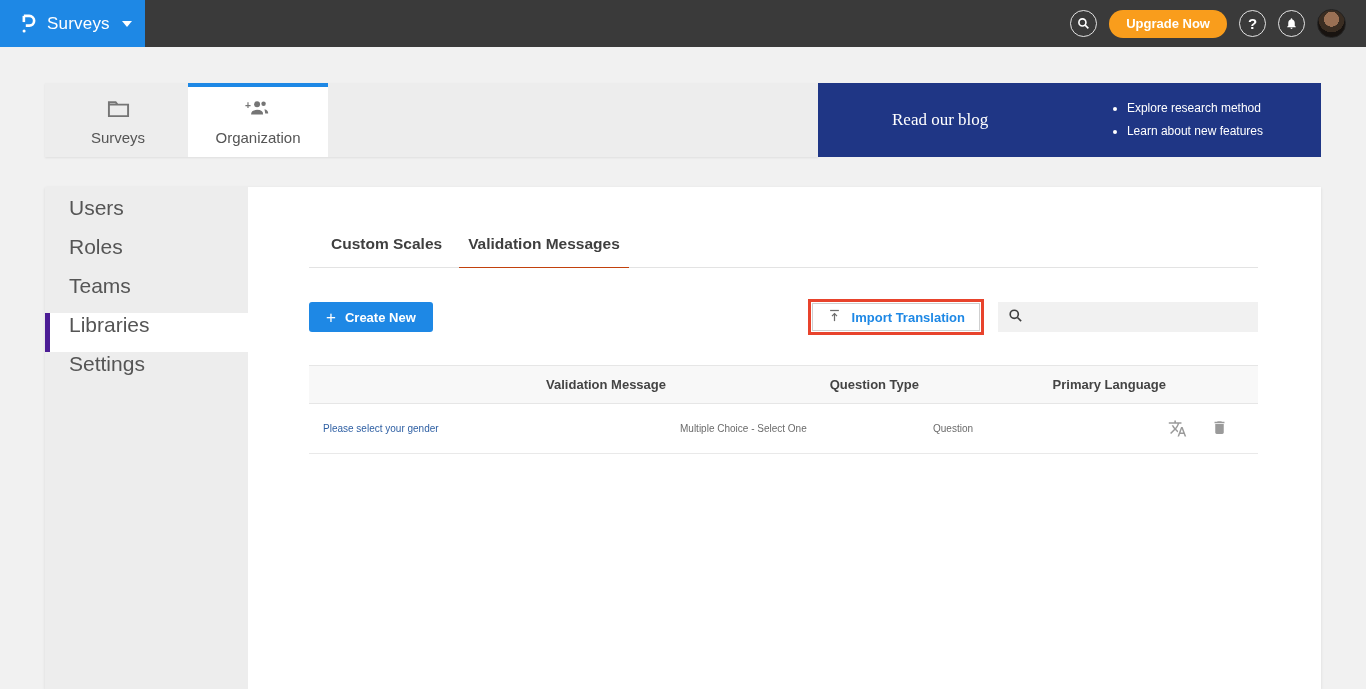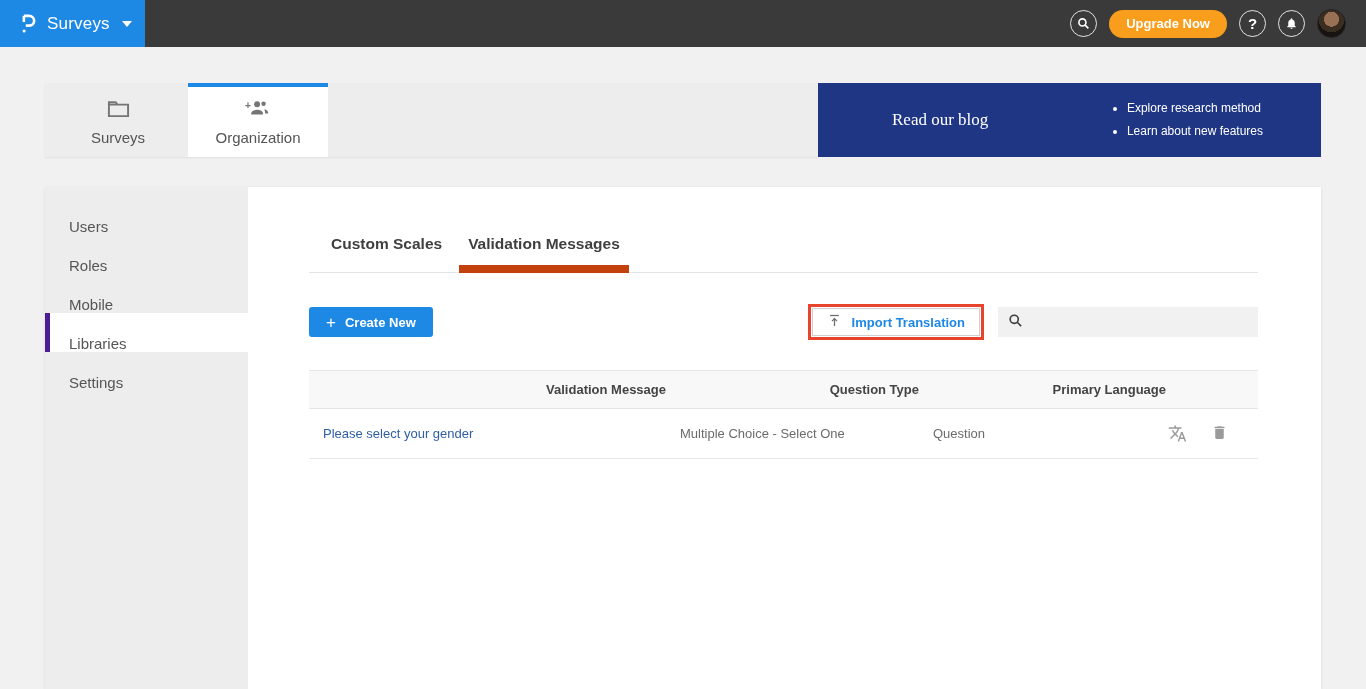--- a/index.html
+++ b/index.html
@@ -26,43 +26,43 @@
   .nav-tab .nav-label { font-size:15px; color:#555; }
   .nav-tab.active { background:#fff; border-top:4px solid #1e88e5; }
   .banner { width:503px; background:#1f3685; color:#fff; display:flex; align-items:center; }
   .banner-title { font-size:17px; margin-left:74px;font-family:Liberation Serif, serif; }
   .banner-bullets { margin-left:auto; margin-right:58px; list-style:disc; padding-left:14px; }
   .banner-bullets li { font-size:12px; line-height:1.95; }
 
   
   .main-card { margin:30px 45px 0 45px; height:502px; background:#fff; display:flex; box-shadow:0 1px 3px rgba(0,0,0,.10); }
   .side-nav { width:203px; background:#ededed; padding-top:9px; flex-shrink:0; }
-  .side-item { height:39px; display:flex; align-items:flex-end; padding-left:19px; font-size:15px; color:#555; cursor:pointer; border-left:5px solid transparent; }
+  .side-item { height:39px; display:flex; align-items:flex-start; padding-left:19px; font-size:21px; color:#555; cursor:pointer; border-left:5px solid transparent; }
   .side-item.active { background:#fff; border-left:5px solid #4c1d95; }
 
   .content { flex:1; padding:0 63px 0 61px; min-width:0; }
 
   .content-tabs { margin-top:48px; display:flex; gap:8px; padding-left:13px; border-bottom:1px solid #e3e3e3; }
   .content-tab { padding:0 9px 12px 9px; font-size:15.5px; font-weight:600; color:#3f3f3f; cursor:pointer; border-bottom:3px solid transparent; margin-bottom:-1px; }
-  .content-tab.active { border-bottom:8px solid #c2410c; }
+  .content-tab.active { border-bottom:1px solid #c2410c; }
 
   .toolbar { margin-top:31px; display:flex; align-items:center; }
   .create-btn { display:flex; align-items:center; gap:9px; background:#1e88e5; color:#fff; border:none; border-radius:3px; height:30px; padding:0 17px; font-size:13px; font-weight:bold; font-family:"Liberation Sans",sans-serif; cursor:pointer; }
   .create-btn .plus { font-size:17px; font-weight:normal; line-height:1; }
   .annotation-box { margin-left:auto; border:3px solid #e8432c; padding:1px; }
   .import-btn { display:flex; align-items:center; gap:10px; background:#fff; color:#1e88e5; border:1px solid #cfcfcf; height:28px; padding:0 14px; font-size:13px; font-weight:bold; font-family:"Liberation Sans",sans-serif; cursor:pointer; }
   .import-btn svg { color:#6d6d6d; }
   .search-box { margin-left:14px; width:260px; height:30px; background:#f1f1f1; display:flex; align-items:center; padding:0 10px; }
   .search-box svg { flex-shrink:0; color:#3f3f3f; }
   .search-box input { border:none; background:transparent; outline:none; width:100%; margin-left:8px; font-size:13px; font-family:"Liberation Sans",sans-serif; color:#444; }
 
   table.vm-table { width:100%; border-collapse:collapse; margin-top:30px; table-layout:fixed; }
   .vm-table col.c1 { width:357px; } .vm-table col.c2 { width:253px; } .vm-table col.c3 { width:247px; }
   .vm-table thead th { background:#f8f8f8; border-top:1px solid #e6e6e6; border-bottom:1px solid #e6e6e6; height:38px; text-align:right; font-size:13px; font-weight:bold; color:#444; padding-left:14px; }
-  .vm-table tbody td { height:50px; border-bottom:1px solid #e9e9e9; font-size:13px; color:#6b6b6b; padding-left:14px; }
+  .vm-table tbody td { height:50px; border-bottom:1px solid #e9e9e9; font-size:10px; color:#6b6b6b; padding-left:14px; }
   .vm-link { color:#2e5fa3; text-decoration:none; cursor:pointer; }
   .row-actions { display:flex; justify-content:flex-end; gap:24px; padding-right:30px; color:#9a9a9a; }
   .row-actions .icon-btn { cursor:pointer; display:flex; }
 </style>
 </head>
 <body>
 
 <header class="topbar">
   <div class="logo-block">
     <span class="logo-mark">
@@ -129,21 +129,21 @@
 
 <main class="main-card">
   <nav class="side-nav">
     <div class="side-item">
         <span>Users</span>
       </div>
     <div class="side-item">
         <span>Roles</span>
       </div>
     <div class="side-item">
-        <span>Mobile</span>
+        <span>Teams</span>
       </div>
     <div class="side-item active">
         <span>Libraries</span>
       </div>
     <div class="side-item">
         <span>Settings</span>
       </div>
   </nav>
 
   <section class="content">

